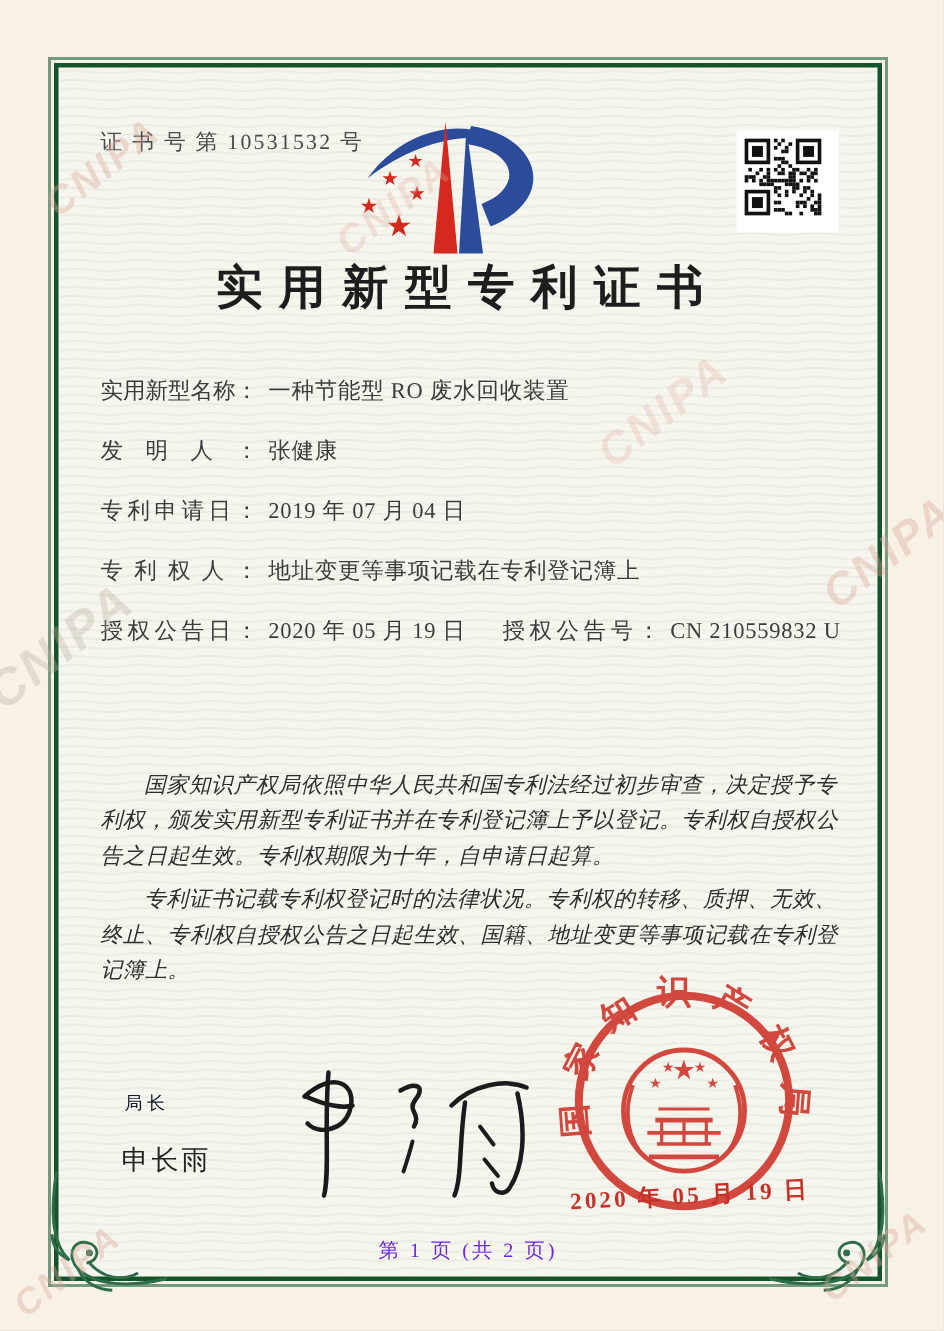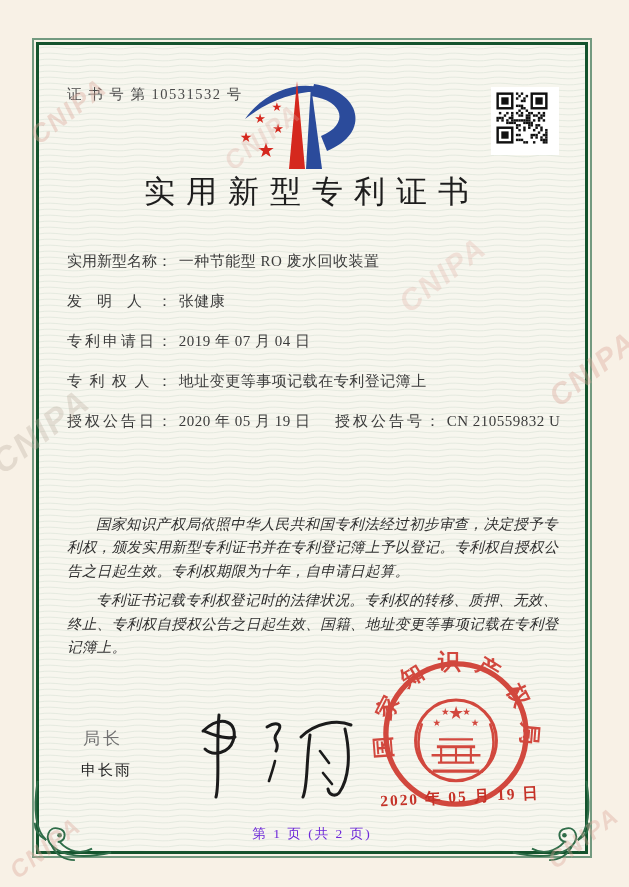--- a/index.html
+++ b/index.html
@@ -6,38 +6,38 @@
   .photo{position:relative;width:629px;height:887px;margin:0 auto;background:#f8f1e6;overflow:hidden;
          font-family:"Liberation Serif",serif;color:#333;}
   
   .cert{position:absolute;left:36px;top:42px;width:546px;height:806px;background:#f7f6ee;
         border:3px solid #14532d;box-shadow:0 0 0 2px #f7f3e7,0 0 0 4px #739a80;}
   .waves{position:absolute;left:0;top:0;width:100%;height:100%;opacity:.55;pointer-events:none;}
   
   .cert-no{position:absolute;left:28px;top:40px;font-size:14.5px;letter-spacing:1.5px;color:#4a4a4a;z-index:2;}
   .logo{position:absolute;left:50%;top:28px;transform:translateX(-54%);width:150px;height:100px;z-index:2;}
   .qr{position:absolute;right:26px;top:42px;width:62px;height:62px;background:#fff;padding:3px;z-index:2;}
-  .title{position:absolute;left:0;top:126px;width:100%;text-align:center;font-size:31px;font-weight:normal;
+  .title{position:absolute;left:0;top:126px;width:100%;text-align:center;font-size:31px;font-weight:bold;
          letter-spacing:11px;color:#1d1d1d;z-index:2;}
   
   .fields{position:absolute;left:28px;right:22px;top:206px;z-index:2;font-size:15px;color:#3b3b3b;}
   .frow{margin-bottom:19px;line-height:21px;}
   .lbl{display:inline-block;width:90px;text-align:justify;text-align-last:justify;vertical-align:top;}
   .lbl::after{content:"：";display:inline-block;width:0;}
   .colon{display:inline-block;width:18px;vertical-align:top;}
   .val{display:inline-block;vertical-align:top;max-width:380px;letter-spacing:.5px;}
   .grant-row{display:flex;}
   .grant-left{width:268px;flex:none;}
   
   .paras{position:absolute;left:28px;right:24px;top:468px;z-index:2;}
   .paras p{margin:0 0 6px 0;font-size:14.5px;font-style:italic;line-height:1.62;text-indent:2em;
            letter-spacing:.4px;color:#2e2e2e;}
   
-  .post-label{position:absolute;left:44px;top:682px;font-size:17px;letter-spacing:3px;z-index:2;color:#737373;}
-  .issuer-name{position:absolute;left:42px;top:716px;font-size:15px;letter-spacing:2px;z-index:2;color:#222;}
+  .post-label{position:absolute;left:44px;top:682px;font-size:12px;letter-spacing:3px;z-index:2;color:#0f172a;}
+  .issuer-name{position:absolute;left:42px;top:716px;font-size:18px;letter-spacing:2px;z-index:2;color:#222;}
   .signature{position:absolute;left:150px;top:648px;width:170px;height:110px;z-index:2;}
   .seal{position:absolute;right:44px;top:604px;width:170px;height:170px;z-index:3;opacity:.92;}
   .seal-date{position:absolute;left:326px;top:742px;width:190px;text-align:center;font-size:15.5px;
              color:#c53228;letter-spacing:2px;transform:rotate(-3deg);z-index:4;font-weight:bold;}
   .page-info{position:absolute;left:0;bottom:8px;width:100%;text-align:center;font-size:13.5px;
              letter-spacing:2px;color:#6d28d9;z-index:2;}
   
   .flourish{position:absolute;width:86px;height:86px;z-index:4;}
   .flourish.br{right:-10px;bottom:-12px;}
   .flourish.bl{left:-10px;bottom:-12px;transform:scaleX(-1);}

